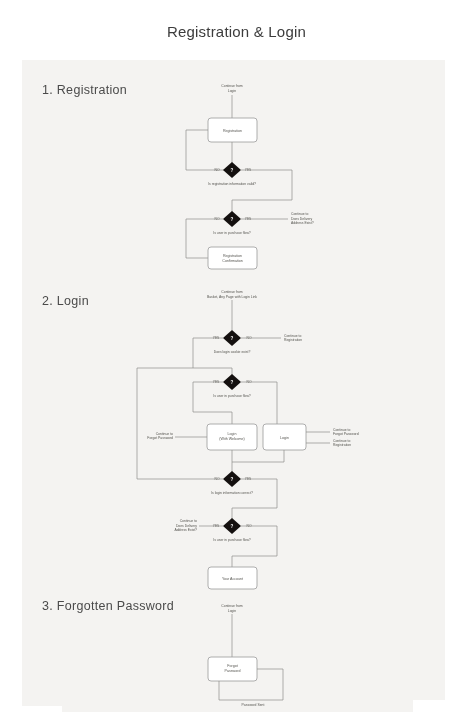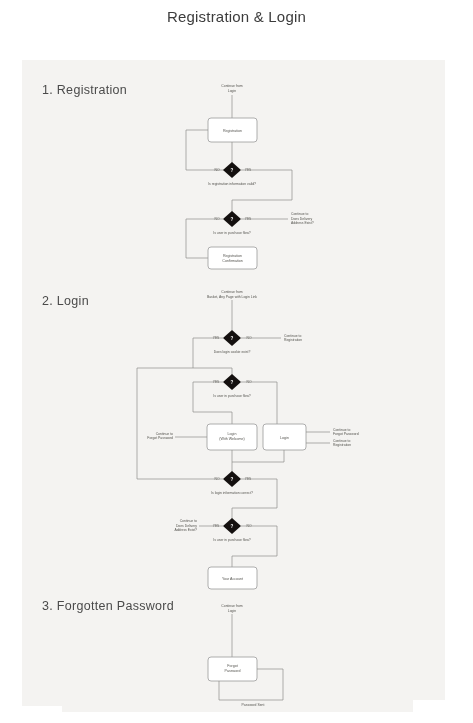--- a/index.html
+++ b/index.html
@@ -5,21 +5,21 @@
   html,body{margin:0;padding:0;}
   body{
     width:473px;height:723px;
     background:#ffffff;
     font-family:"Liberation Sans", sans-serif;
     overflow:hidden;
     position:relative;
   }
   #page-title{
     position:absolute;
-    top:8px; left:0; width:473px;
+    top:23px; left:0; width:473px;
     text-align:center;
     font-size:15px;
     color:#3c3c3c;
     font-weight:400;
     letter-spacing:.2px;
   }
   #panel{
     position:absolute;
     left:22px; top:60px;
     width:423px; height:652px;

